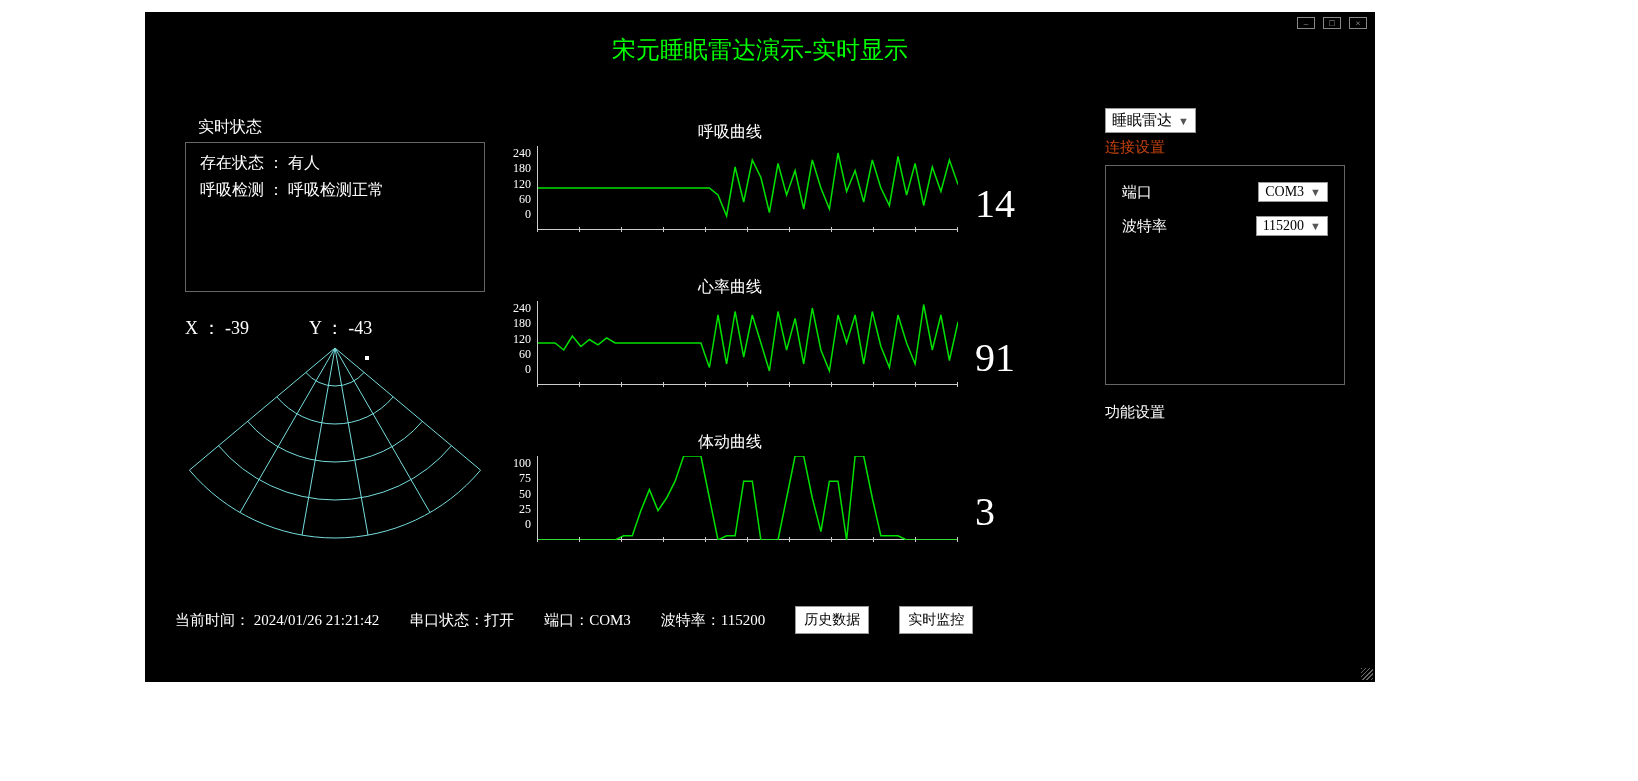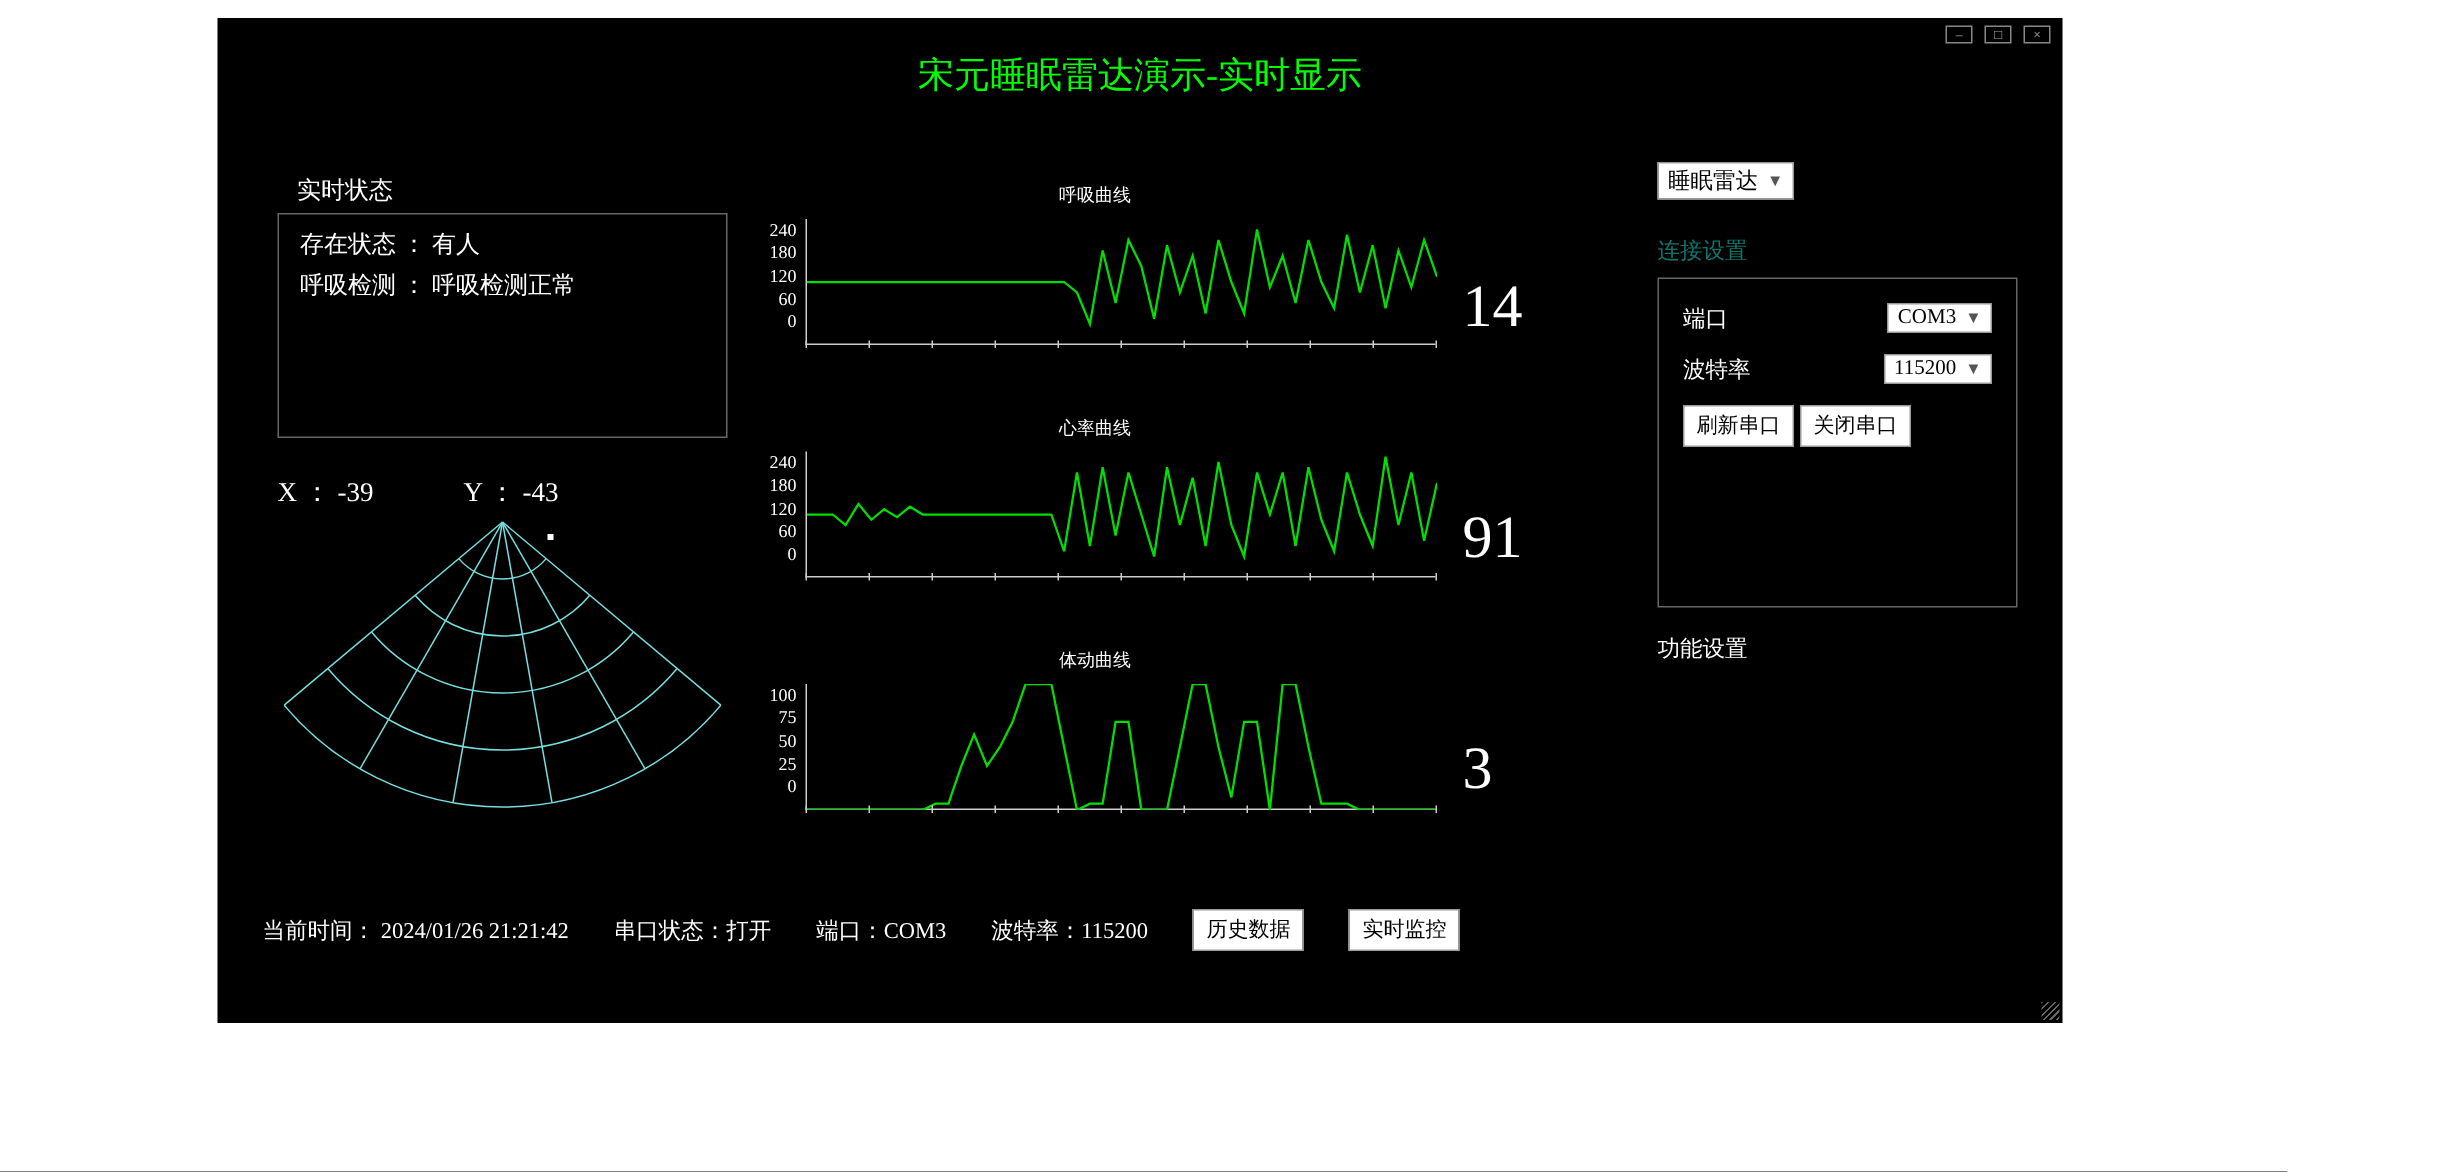--- a/index.html
+++ b/index.html
@@ -68,21 +68,21 @@
     }
     .chart {
       position:absolute;
       left:350px;
       width:470px; height:130px;
     }
     .chart1 { top:110px; }
     .chart2 { top:265px; }
     .chart3 { top:420px; }
     .chart-title {
-      text-align:center; color:#fff; font-size:12px;
+      text-align:center; color:#fff; font-size:16px;
       margin-bottom:6px;
       font-family:"SimSun","宋体",serif;
     }
     .yaxis {
       position:absolute; left:0; top:24px;
       height:76px; width:40px;
       font-size:12px; color:#fff;
       display:flex; flex-direction:column; justify-content:space-between;
       text-align:right;
       font-family:"SimSun","宋体",serif;
@@ -108,21 +108,21 @@
     }
     .dropdown {
       background:#fff; color:#000;
       display:inline-flex; align-items:center;
       padding:2px 6px; font-size:15px;
       font-family:Liberation Sans, sans-serif;
       border:1px solid #999;
       cursor:pointer;
     }
     .caret { margin-left:6px; color:#555; font-size:11px; }
-    .conn-title { color:#0f766e; margin-top:25px; font-size:15px; }
+    .conn-title { color:#c2410c; margin-top:5px; font-size:15px; }
     .conn-box {
       border:1px solid #666;
       padding:16px 16px 24px 16px;
       margin-top:8px;
       width:240px; height:220px;
     }
     .conn-row { display:flex; align-items:center; justify-content:space-between; margin-bottom:14px; font-size:15px;}
     .conn-row .val {
       background:#fff; color:#000; padding:1px 6px;
       display:inline-flex; align-items:center;
@@ -315,24 +315,20 @@
           <span class="caret">▼</span>
         </span>
       </div>
       <div class="conn-row">
         <span>波特率</span>
         <span class="val">
           <span>115200</span>
           <span class="caret">▼</span>
         </span>
       </div>
-      <div>
-        <span class="btn-white">刷新串口</span>
-        <span class="btn-white">关闭串口</span>
-      </div>
     </div>
 
     <div class="func-title">功能设置</div>
   </div>
 
   <div class="status-bar">
     <span><span>当前时间：</span> <span>2024/01/26 21:21:42</span></span>
     <span><span>串口状态：</span><span>打开</span></span>
     <span><span>端口：</span><span>COM3</span></span>
     <span><span>波特率：</span><span>115200</span></span>

